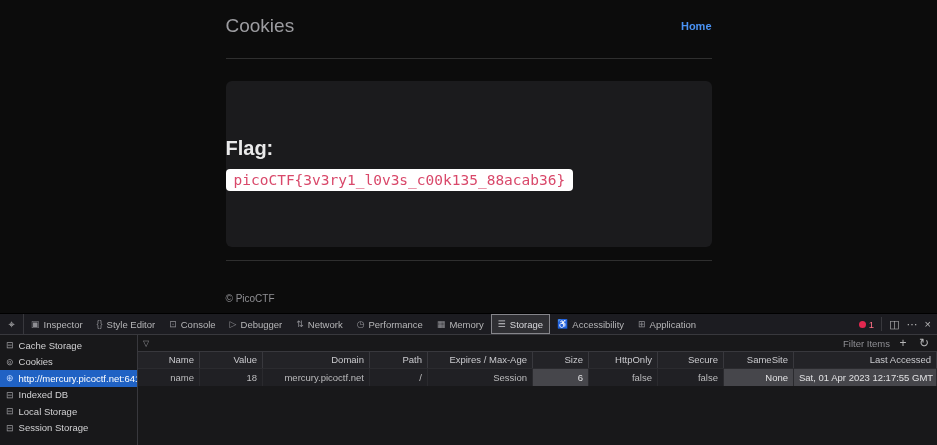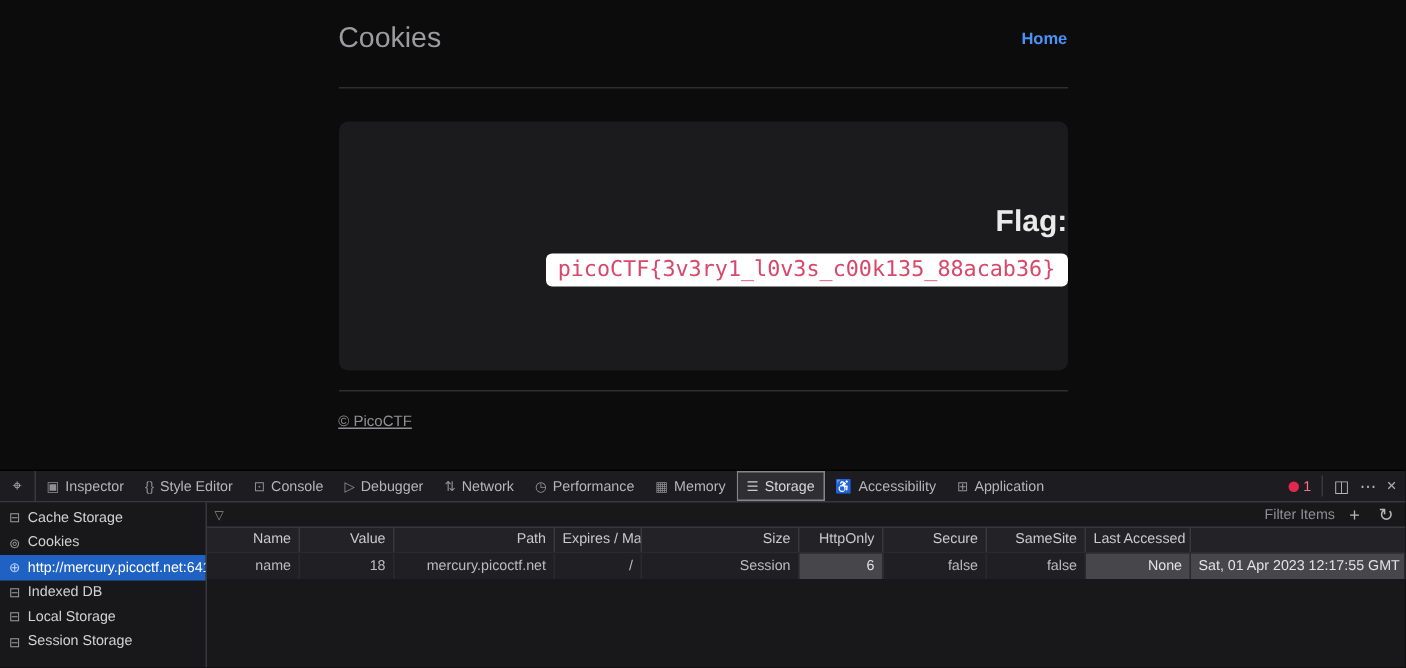--- a/index.html
+++ b/index.html
@@ -7,26 +7,26 @@
   body { background:#0c0c0c; font-family:"Liberation Sans",sans-serif; overflow:hidden; position:relative; }
 
   
   .page { height:313px; }
   .container { width:486px; margin:0 auto; padding-top:15px; }
   .page-header { display:flex; justify-content:space-between; align-items:center; }
   .page-title { font-size:19px; font-weight:400; color:#9c9ca0; }
   .home-link { font-size:11px; color:#4a93f5; text-decoration:none; font-weight:600; cursor:pointer; }
   .hr { border:none; border-top:1px solid #2f2f2f; margin-top:21px; }
   .flag-card { margin-top:22px; height:166px; background:#1b1b1d; border-radius:6px;
-               display:flex; flex-direction:column; align-items:flex-end; justify-content:center; }
+               display:flex; flex-direction:column; align-items:flex-start; justify-content:center; }
   .flag-label { font-size:20px; font-weight:700; color:#eaeaea; }
   .flag-code { margin-top:9px; font-family:"DejaVu Sans Mono",monospace; font-size:14.5px;
                color:#d9486a; background:#ffffff; padding:3px 8px; border-radius:4px; }
   .hr2 { border:none; border-top:1px solid #2f2f2f; margin-top:13px; }
-  .footer-text { margin-top:15px; font-size:10px; color:#909094;text-decoration:underline; }
+  .footer-text { margin-top:32px; font-size:10px; color:#909094; }
 
   
   .devtools { position:absolute; left:0; bottom:0; width:937px; height:132px; background:#18181a;
               color:#b6b6b8; font-size:9.5px; border-top:1px solid #000; }
   .dt-toolbar { height:21px; background:#1c1c21; border-bottom:1px solid #38383d; display:flex; align-items:stretch; }
   .picker-btn { width:24px; display:flex; align-items:center; justify-content:center; color:#b6b6b8;
                 font-size:11px; border-right:1px solid #38383d; cursor:default; }
   .tabs { display:flex; }
   .tab { display:flex; align-items:center; gap:4px; padding:0 7px; color:#b6b6b8; white-space:nowrap; cursor:default; }
   .tab .tico { font-size:9px; color:#8f8f94; }
@@ -175,20 +175,21 @@
       <div class="filter-bar">
         <span class="funnel">▽</span>
         <input class="filter-input" type="text" placeholder="Filter Items" style="">
         <span class="fbtn">+</span>
         <span class="fbtn">↻</span>
       </div>
 
       <div class="grid thead">
         <div class="th">Name</div>
         <div class="th">Value</div>
+        <div class="th">Domain</div>
         <div class="th">Path</div>
         <div class="th">Expires / Max-Age</div>
         <div class="th">Size</div>
         <div class="th">HttpOnly</div>
         <div class="th">Secure</div>
         <div class="th">SameSite</div>
         <div class="th">Last Accessed</div>
       </div>
 
       <div class="grid trow">

